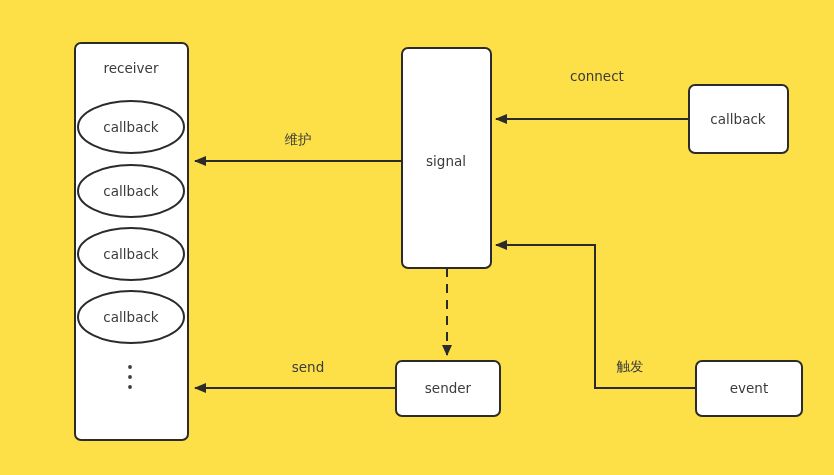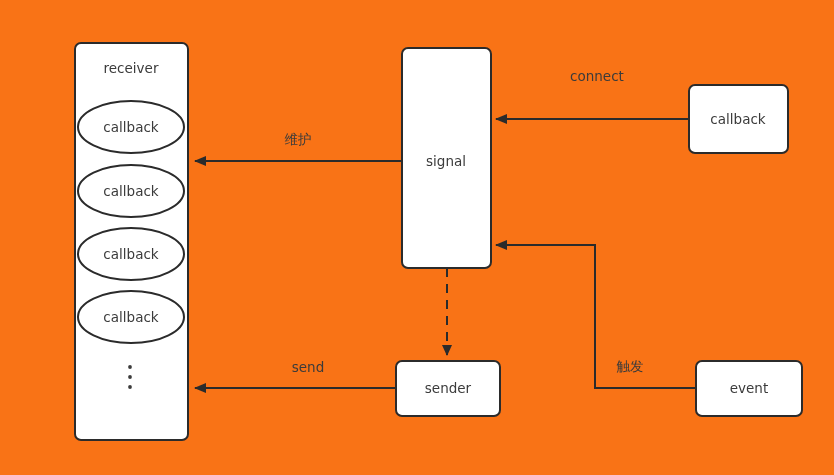--- a/index.html
+++ b/index.html
@@ -10,21 +10,21 @@
   body {
     width: 834px;
     height: 475px;
     font-family: "DejaVu Sans", "Liberation Sans", sans-serif;
     overflow: hidden;
   }
   #canvas {
     position: relative;
     width: 834px;
     height: 475px;
-    background: #f97316;
+    background: #fde047;
   }
   #diagram-svg {
     position: absolute;
     top: 0;
     left: 0;
     width: 834px;
     height: 475px;
   }
   .node-shape {
     fill: #ffffff;

